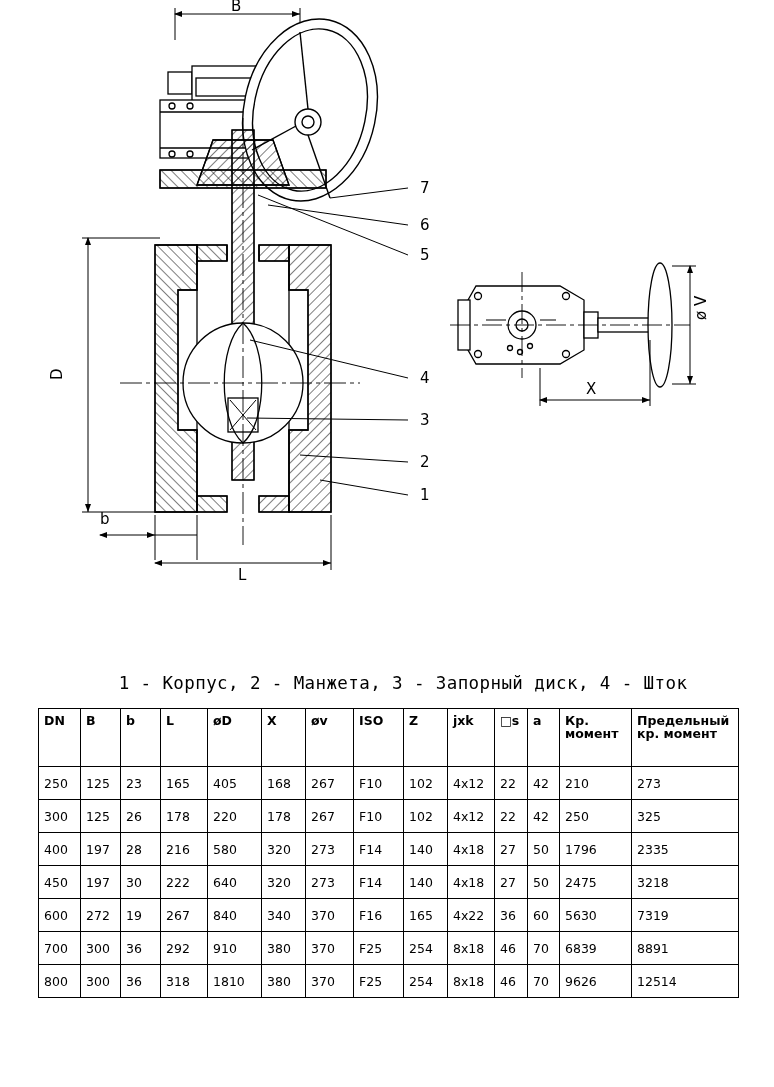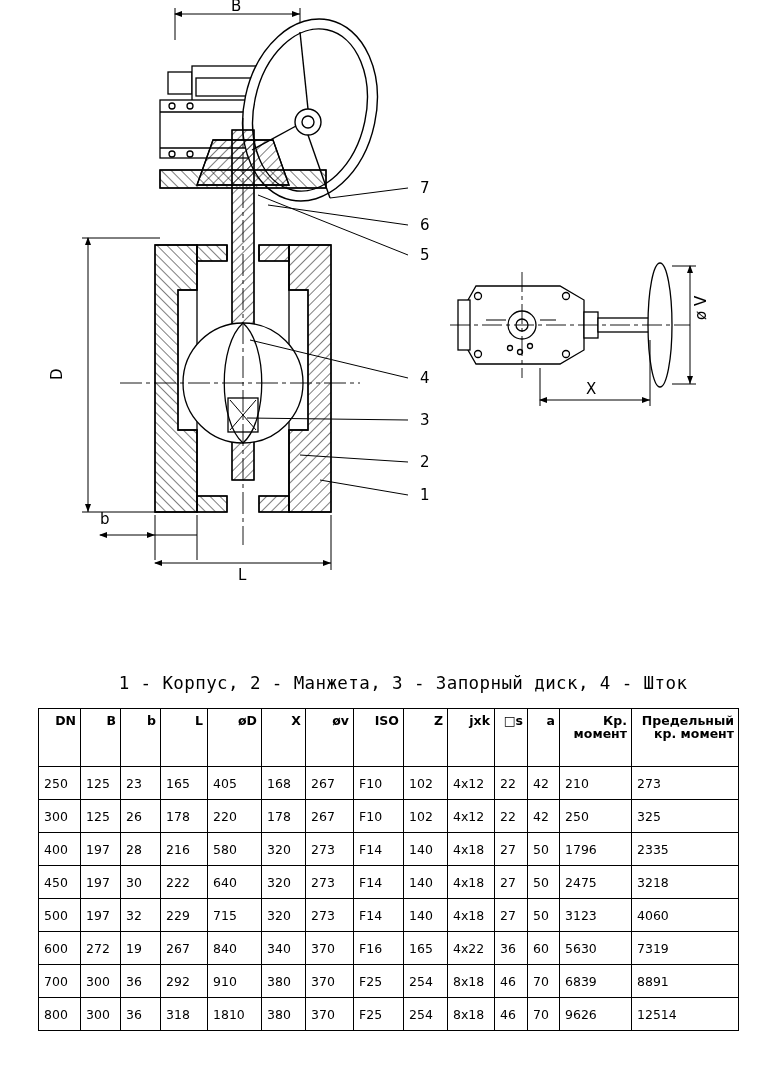--- a/index.html
+++ b/index.html
@@ -63,21 +63,20 @@
     height: 24px;
     box-sizing: border-box;
     overflow: hidden;
   }
   table.spec th {
     font-weight: bold;
     font-size: 12.5px;
     vertical-align: top;
     line-height: 13px;
     padding-top: 5px;
-    text-align: right;
   }
   table.spec thead tr {
     height: 58px;
   }
   table.spec tbody tr {
     height: 33px;
   }
   table.spec td {
     font-size: 12.5px;
   }
@@ -381,36 +380,20 @@
             <td>273</td>
             <td>F14</td>
             <td>140</td>
             <td>4x18</td>
             <td>27</td>
             <td>50</td>
             <td>2475</td>
             <td>3218</td>
           </tr>
           <tr>
-            <td>500</td>
-            <td>197</td>
-            <td>32</td>
-            <td>229</td>
-            <td>715</td>
-            <td>320</td>
-            <td>273</td>
-            <td>F14</td>
-            <td>140</td>
-            <td>4x18</td>
-            <td>27</td>
-            <td>50</td>
-            <td>3123</td>
-            <td>4060</td>
-          </tr>
-          <tr>
             <td>600</td>
             <td>272</td>
             <td>19</td>
             <td>267</td>
             <td>840</td>
             <td>340</td>
             <td>370</td>
             <td>F16</td>
             <td>165</td>
             <td>4x22</td>

